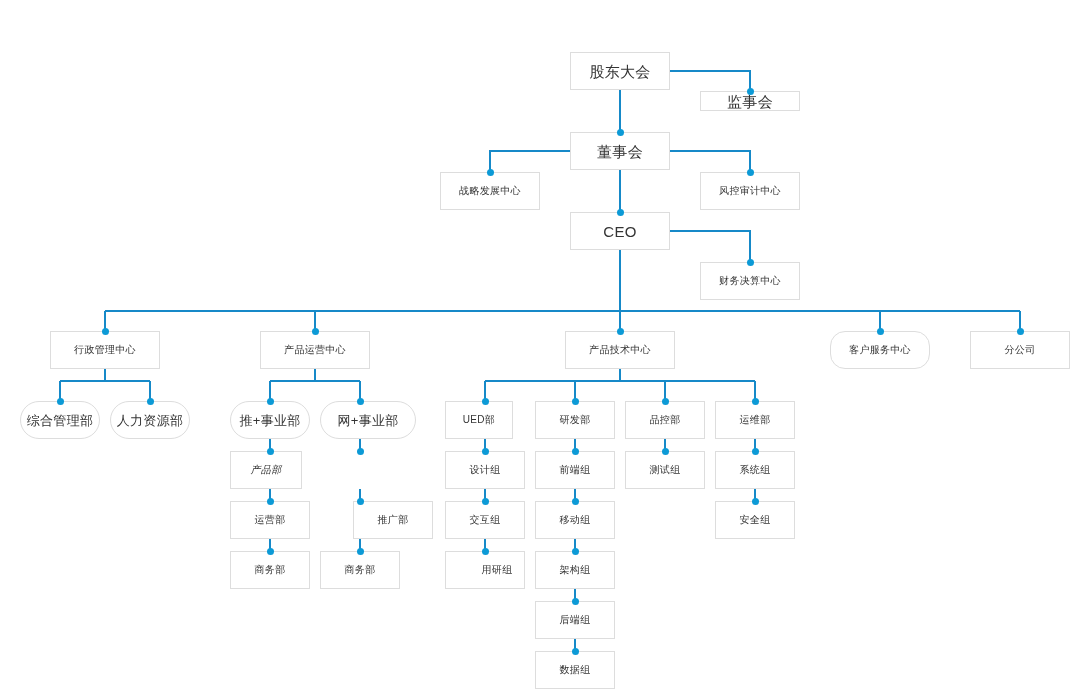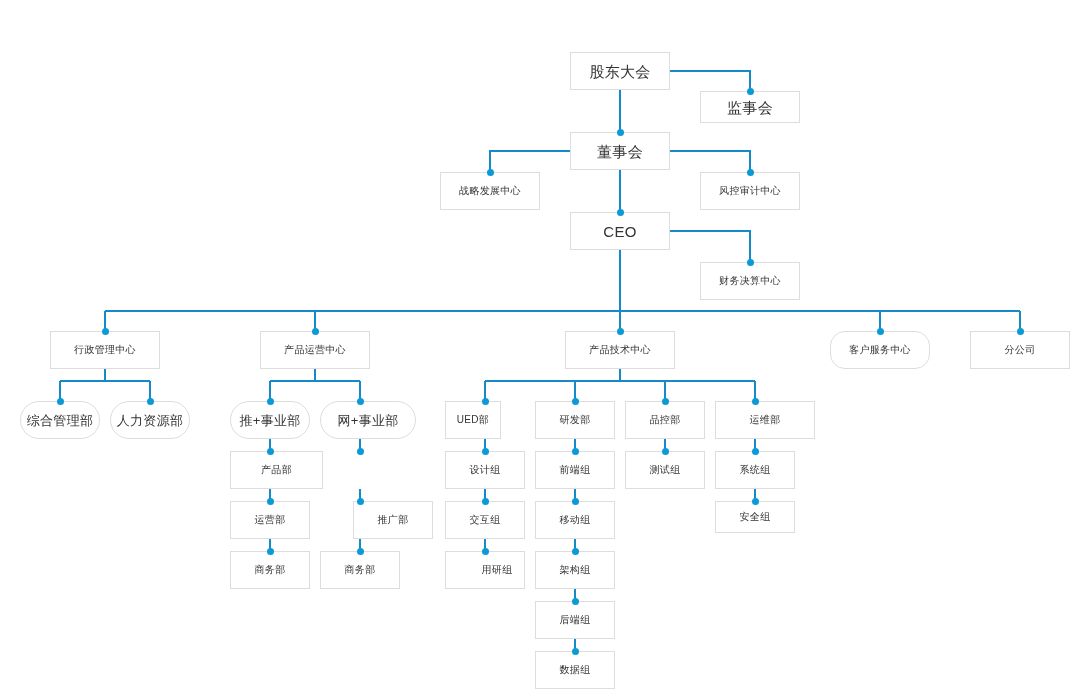--- a/index.html
+++ b/index.html
@@ -84,21 +84,21 @@
       <polyline points="620,369 620,381" fill="none" stroke="#1689c8" stroke-width="1.6" shape-rendering="crispEdges"></polyline>
       <polyline points="485,381 755,381" fill="none" stroke="#1689c8" stroke-width="1.6" shape-rendering="crispEdges"></polyline>
       <polyline points="485,381 485,401" fill="none" stroke="#1689c8" stroke-width="1.6" shape-rendering="crispEdges"></polyline>
       <polyline points="575,381 575,401" fill="none" stroke="#1689c8" stroke-width="1.6" shape-rendering="crispEdges"></polyline>
       <polyline points="665,381 665,401" fill="none" stroke="#1689c8" stroke-width="1.6" shape-rendering="crispEdges"></polyline>
       <polyline points="755,381 755,401" fill="none" stroke="#1689c8" stroke-width="1.6" shape-rendering="crispEdges"></polyline>
     </svg>
 <div class="node s15" style="left: 570px; top: 52px; width: 100px; height: 38px;">
       <span class="lbl">股东大会</span>
     </div>
-    <div class="node s15" style="left: 700px; top: 91px; width: 100px; height: 32px;">
+    <div class="node s15" style="left: 700px; top: 91px; width: 100px; height: 20px;">
       <span class="lbl">监事会</span>
     </div>
     <div class="node s15" style="left: 570px; top: 132px; width: 100px; height: 38px;">
       <span class="lbl">董事会</span>
     </div>
     <div class="node s14" style="left: 440px; top: 172px; width: 100px; height: 38px;">
       <span class="lbl">战略发展中心</span>
     </div>
     <div class="node s14" style="left: 700px; top: 172px; width: 100px; height: 38px;">
       <span class="lbl">风控审计中心</span>
@@ -129,66 +129,66 @@
     </div>
     <div class="node s13" style="left: 110px; top: 401px; width: 80px; height: 38px;">
       <span class="lbl">人力资源部</span>
     </div>
     <div class="node s13" style="left: 230px; top: 401px; width: 80px; height: 38px;">
       <span class="lbl">推+事业部</span>
     </div>
     <div class="node s13" style="left: 320px; top: 401px; width: 96px; height: 38px;">
       <span class="lbl">网+事业部</span>
     </div>
-    <div class="node s14" style="left: 230px; top: 451px; width: 93px; height: 38px;">
+    <div class="node s14" style="left: 230px; top: 451px; width: 72px; height: 38px; font-style: italic;">
       <span class="lbl">产品部</span>
     </div>
     <div class="node s14" style="left: 230px; top: 501px; width: 80px; height: 38px;">
       <span class="lbl">运营部</span>
     </div>
     <div class="node s14" style="left: 320px; top: 501px; width: 80px; height: 38px; margin-left: 33px;">
       <span class="lbl">推广部</span>
     </div>
     <div class="node s14" style="left: 230px; top: 551px; width: 80px; height: 38px;">
       <span class="lbl">商务部</span>
     </div>
     <div class="node s14" style="left: 320px; top: 551px; width: 80px; height: 38px;">
       <span class="lbl">商务部</span>
     </div>
-    <div class="node s14" style="left: 445px; top: 401px; width: 56px; height: 38px;">
+    <div class="node s14" style="left: 445px; top: 401px; width: 68px; height: 38px;">
       <span class="lbl">UED部</span>
     </div>
     <div class="node s14" style="left: 535px; top: 401px; width: 80px; height: 38px;">
       <span class="lbl">研发部</span>
     </div>
     <div class="node s14" style="left: 625px; top: 401px; width: 80px; height: 38px;">
       <span class="lbl">品控部</span>
     </div>
-    <div class="node s14" style="left: 715px; top: 401px; width: 100px; height: 38px;">
+    <div class="node s14" style="left: 715px; top: 401px; width: 80px; height: 38px;">
       <span class="lbl">运维部</span>
     </div>
     <div class="node s14" style="left: 445px; top: 451px; width: 80px; height: 38px;">
       <span class="lbl">设计组</span>
     </div>
     <div class="node s14" style="left: 535px; top: 451px; width: 80px; height: 38px;">
       <span class="lbl">前端组</span>
     </div>
     <div class="node s14" style="left: 625px; top: 451px; width: 80px; height: 38px;">
       <span class="lbl">测试组</span>
     </div>
     <div class="node s14" style="left: 715px; top: 451px; width: 80px; height: 38px;">
       <span class="lbl">系统组</span>
     </div>
     <div class="node s14" style="left: 445px; top: 501px; width: 80px; height: 38px;">
       <span class="lbl">交互组</span>
     </div>
     <div class="node s14" style="left: 535px; top: 501px; width: 80px; height: 38px;">
       <span class="lbl">移动组</span>
     </div>
-    <div class="node s14" style="left: 715px; top: 501px; width: 80px; height: 32px;">
+    <div class="node s14" style="left: 715px; top: 501px; width: 80px; height: 38px;">
       <span class="lbl">安全组</span>
     </div>
     <div class="node s14" style="left: 445px; top: 551px; width: 80px; height: 38px; padding-left: 24px;">
       <span class="lbl">用研组</span>
     </div>
     <div class="node s14" style="left: 535px; top: 551px; width: 80px; height: 38px;">
       <span class="lbl">架构组</span>
     </div>
     <div class="node s14" style="left: 535px; top: 601px; width: 80px; height: 38px;">
       <span class="lbl">后端组</span>

